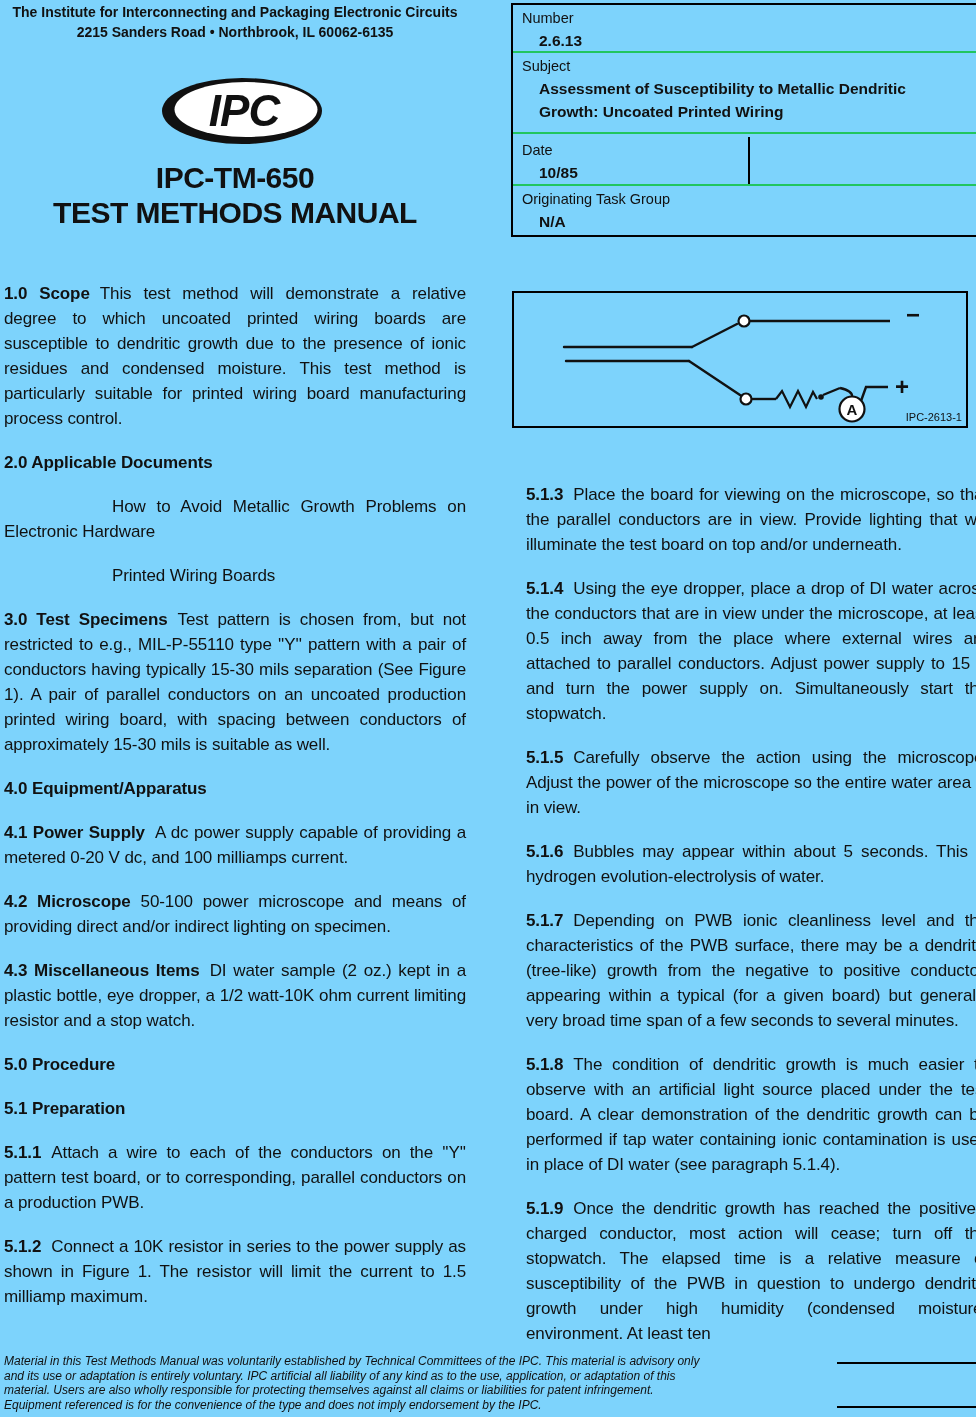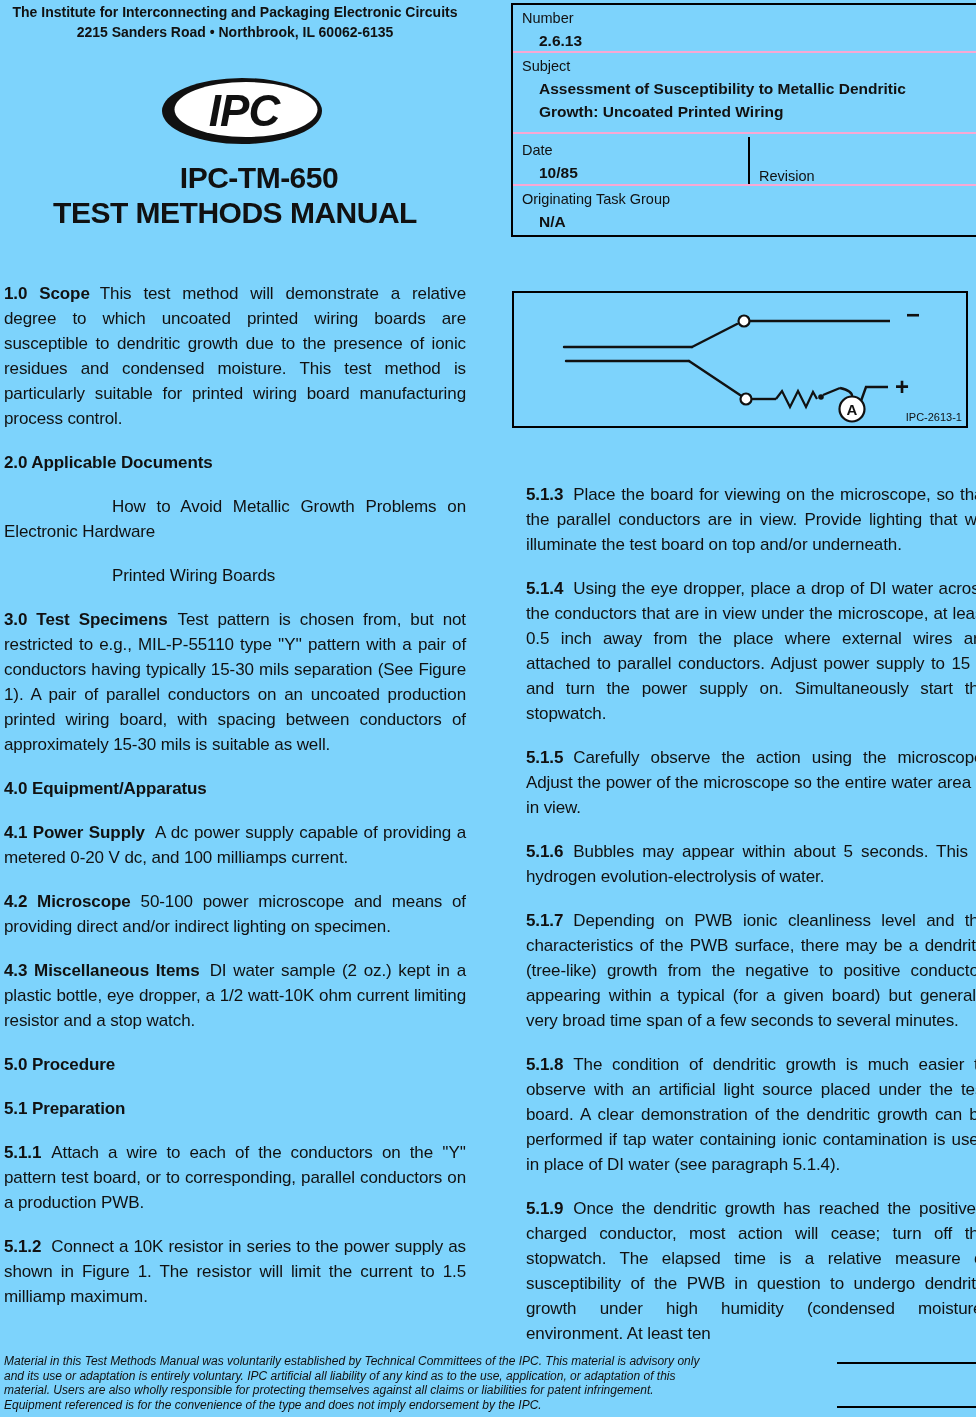--- a/index.html
+++ b/index.html
@@ -7,26 +7,26 @@
     position:relative; width:976px; height:1417px; background:#7dd3fc;
     font-family:"Liberation Sans", sans-serif; color:#111; overflow:hidden;
   }
   
   .masthead { position:absolute; left:0; top:0; width:470px; text-align:center; }
   .org-line { position:absolute; left:0; width:470px; font-weight:bold; font-size:14px; line-height:18px; }
   .org1 { top:3px; }
   .org2 { top:23px; }
   .logo-wrap { position:absolute; left:160px; top:76px; width:164px; height:70px; }
   .man-title { position:absolute; left:0; width:470px; font-weight:bold; font-size:30px; letter-spacing:-0.5px; }
-  .title1 { top:161px;margin-left:24px; }
+  .title1 { top:161px; }
   .title2 { top:196px; }
   
   .info-table { position:absolute; left:511px; top:3px; width:467px; border:2px solid #000; box-sizing:border-box; }
   .it-row { box-sizing:border-box; }
-  .it-row + .it-row { border-top:2px solid #f9a8d4; }
+  .it-row + .it-row { border-top:2px solid #22c55e; }
   .r1 { height:46px; } .r2 { height:81px; } .r3 { height:52px; display:flex;align-items:flex-end; } .r4 { height:51px; }
   .it-lbl { font-size:14.5px; padding:5px 8px 0 9px; }
   .it-val { font-size:15.5px; font-weight:bold; padding:3px 8px 0 26px; line-height:23px; }
   .cell-date { width:237px; border-right:2px solid #000; box-sizing:border-box; }
   .cell-rev { flex:1; }
   
   .circuit { position:absolute; left:512px; top:291px; width:456px; height:137px; border:2px solid #000; box-sizing:border-box; margin:0; }
   
   .col { position:absolute; width:462px; font-size:17px; line-height:25px; letter-spacing:-0.1px; text-align:justify; }
   .col-left { left:4px; top:281px; }
@@ -65,23 +65,20 @@
       <div class="it-val">2.6.13</div>
     </div>
     <div class="it-row r2">
       <div class="it-lbl">Subject</div>
       <div class="it-val">Assessment of Susceptibility to Metallic Dendritic Growth: Uncoated Printed Wiring</div>
     </div>
     <div class="it-row r3">
       <div class="cell-date">
         <div class="it-lbl">Date</div>
         <div class="it-val">10/85</div>
-      </div>
-      <div class="cell-rev">
-        <div class="it-lbl">Revision</div>
       </div>
     </div>
     <div class="it-row r4">
       <div class="it-lbl">Originating Task Group</div>
       <div class="it-val">N/A</div>
     </div>
   </div>
 
   <figure class="circuit">
     <svg width="452" height="133" viewBox="0 0 452 133">

